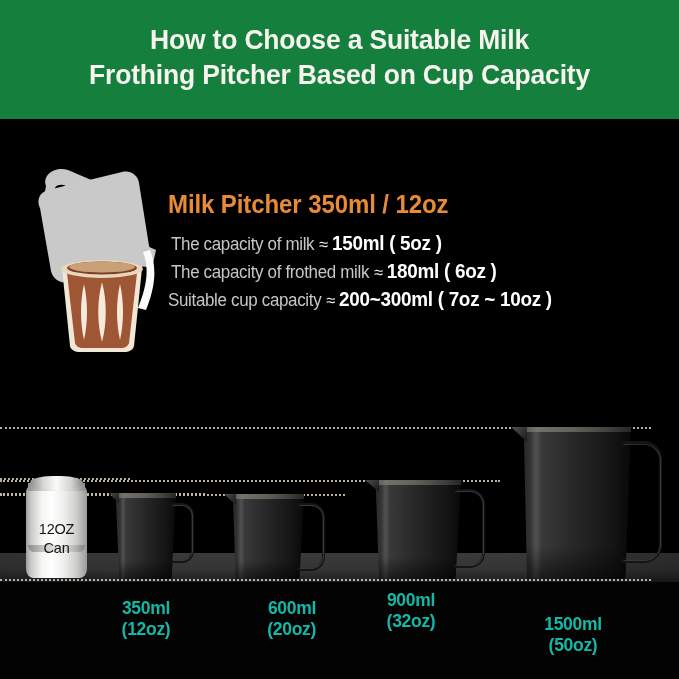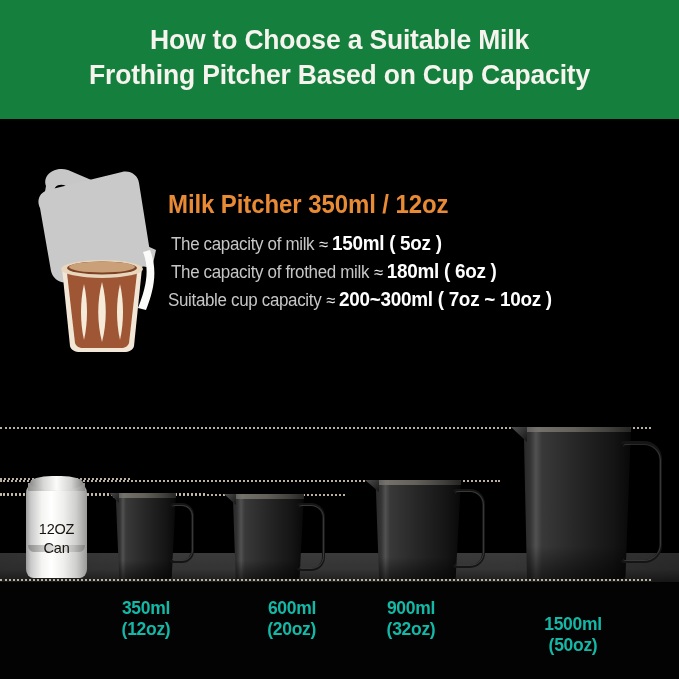--- a/index.html
+++ b/index.html
@@ -256,21 +256,21 @@
     text-align: center;
     color: #14b8a6;
     font-size: 17.5px;
     font-weight: bold;
     line-height: 21px;
     letter-spacing: -0.3px;
     white-space: pre-line;
   }
   .c350  { left: 96px;  top: 200px; width: 100px; }
   .c600  { left: 216px; top: 200px; width: 100px; text-align: right; }
-  .c900  { left: 356px; top: 200px; width: 110px; }
+  .c900  { left: 356px; top: 192px; width: 110px; }
   .c1500 { left: 514px; top: 200px; width: 118px; margin-top: 16px; }
 </style>
 </head>
 <body>
 
 <div id="page">
 
   <div class="header">
     <div class="header-title">How to Choose a Suitable Milk
 Frothing Pitcher Based on Cup Capacity</div>

